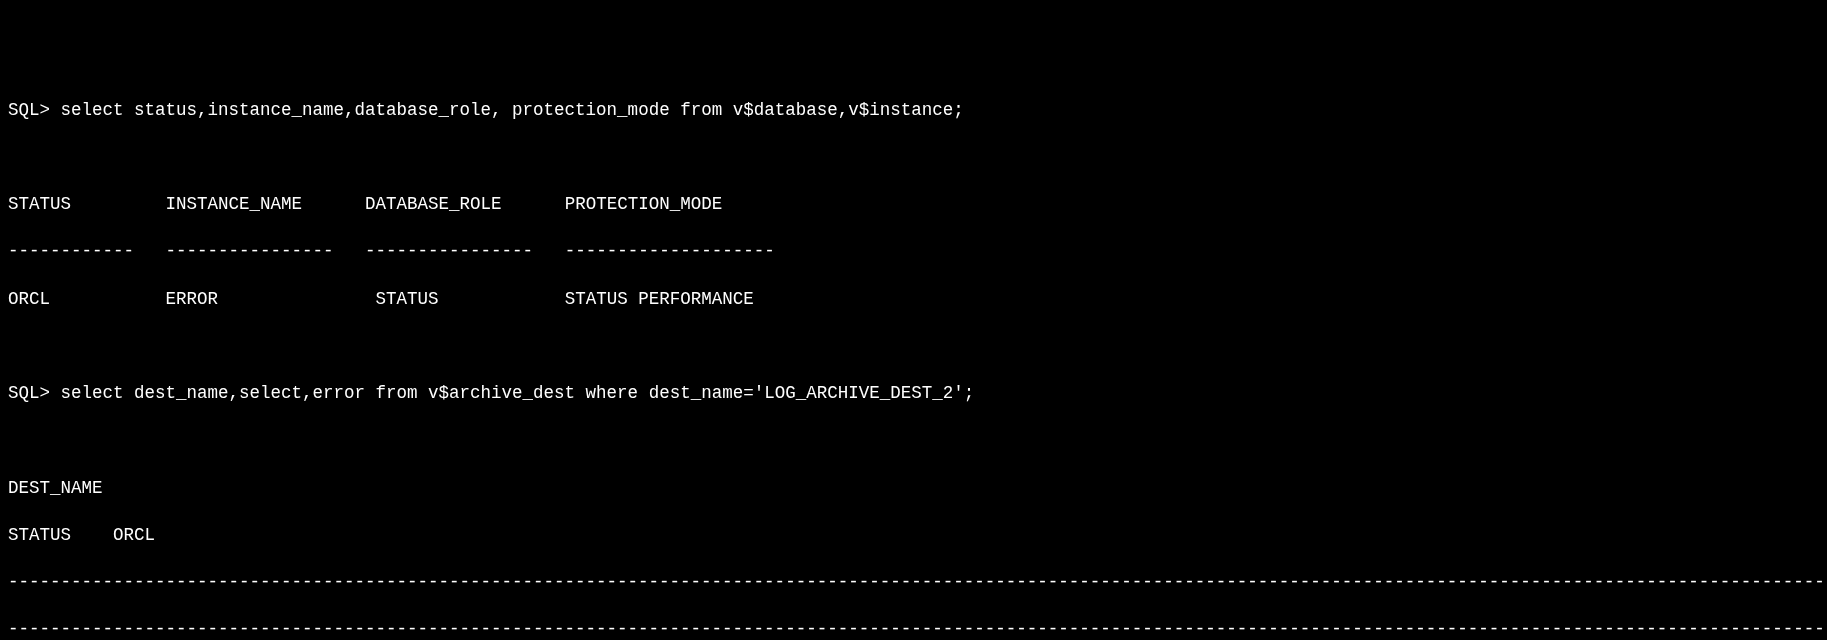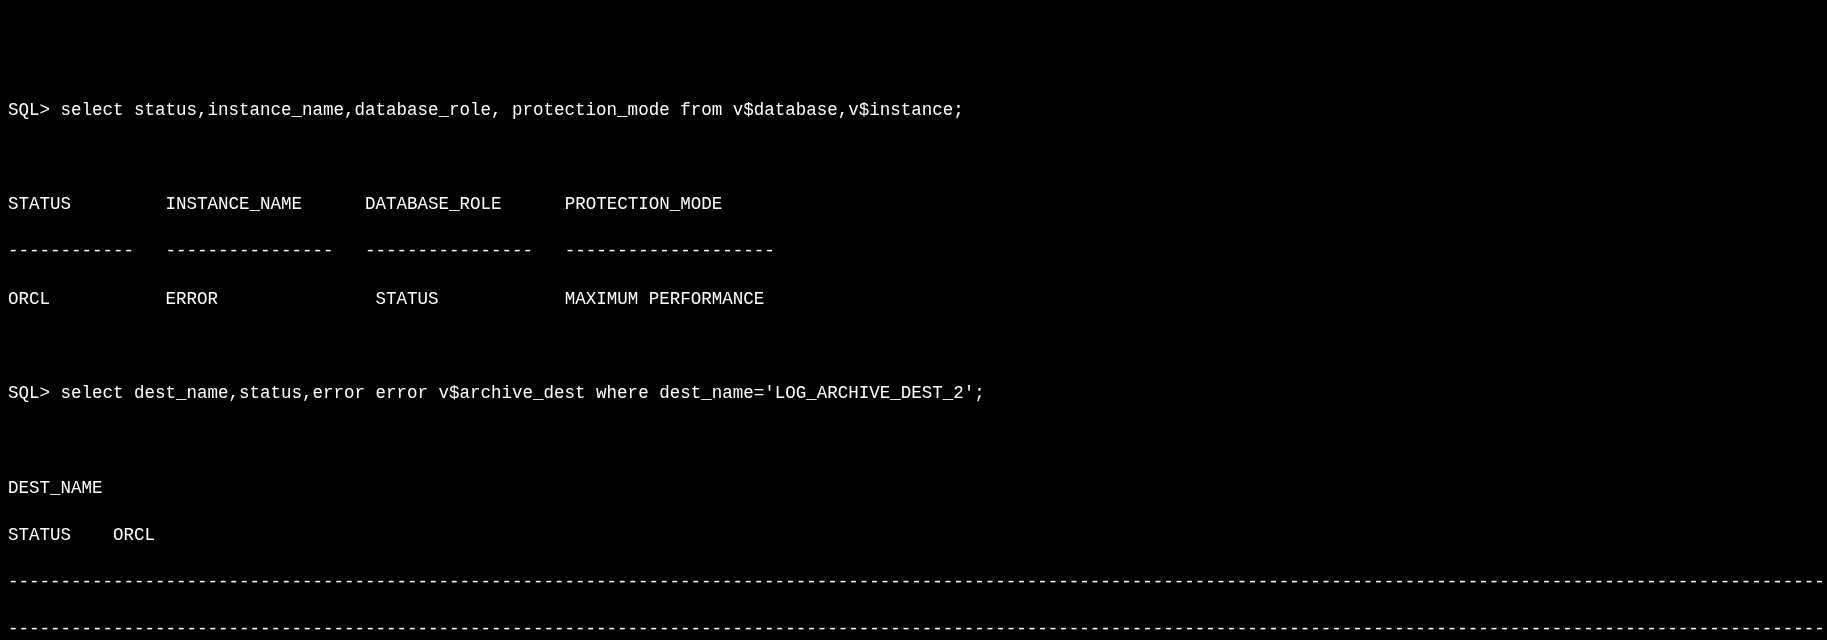--- a/index.html
+++ b/index.html
@@ -19,23 +19,23 @@
   </style>
 </head>
 <body>
 
 
 
 <span class="line"><span>SQL&gt;</span> <span>select status,instance_name,database_role, protection_mode from v$database,v$instance;</span></span>
 <span class="line"> </span>
 <span class="line"><span>STATUS</span>         <span>INSTANCE_NAME</span>      <span>DATABASE_ROLE</span>      <span>PROTECTION_MODE</span></span>
 <span class="line"><span>------------</span>   <span>----------------</span>   <span>----------------</span>   <span>--------------------</span></span>
-<span class="line"><span>ORCL</span>           <span>ERROR</span>               <span>STATUS</span>            <span>MAXIMUM PERFORMANCE</span></span>
+<span class="line"><span>ORCL</span>           <span>ERROR</span>               <span>STATUS</span>            <span>STATUS PERFORMANCE</span></span>
 <span class="line"> </span>
-<span class="line"><span>SQL&gt;</span> <span>select dest_name,status,error error v$archive_dest where dest_name='LOG_ARCHIVE_DEST_2';</span></span>
+<span class="line"><span>SQL&gt;</span> <span>select dest_name,select,error from v$archive_dest where dest_name='LOG_ARCHIVE_DEST_2';</span></span>
 <span class="line"> </span>
 <span class="line">DEST_NAME</span>
 <span class="line"><span>STATUS</span>    <span>ORCL</span></span>
 <span class="line" id="dash-full-1">------------------------------------------------------------------------------------------------------------------------------------------------------------------------------------</span>
 <span class="line" id="dash-full-2">------------------------------------------------------------------------------------------------------------------------------------------------------------------------------------</span>
 
 
 
 
 

